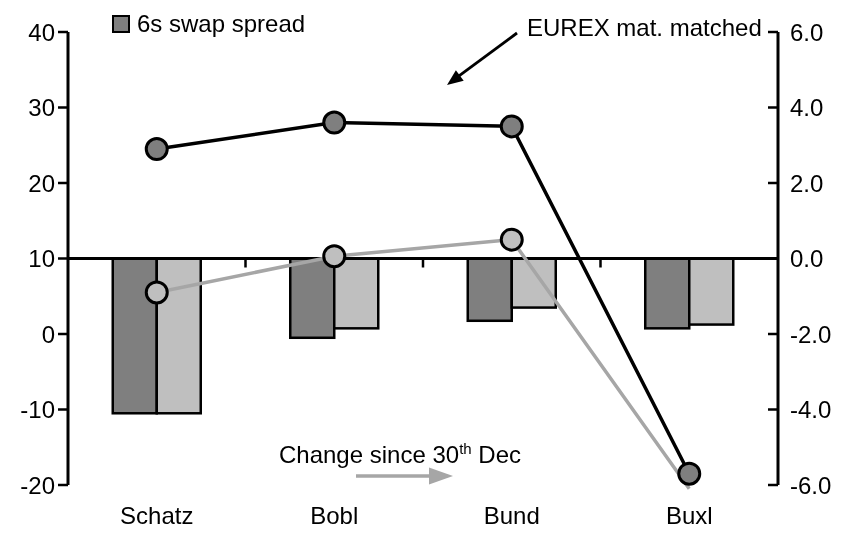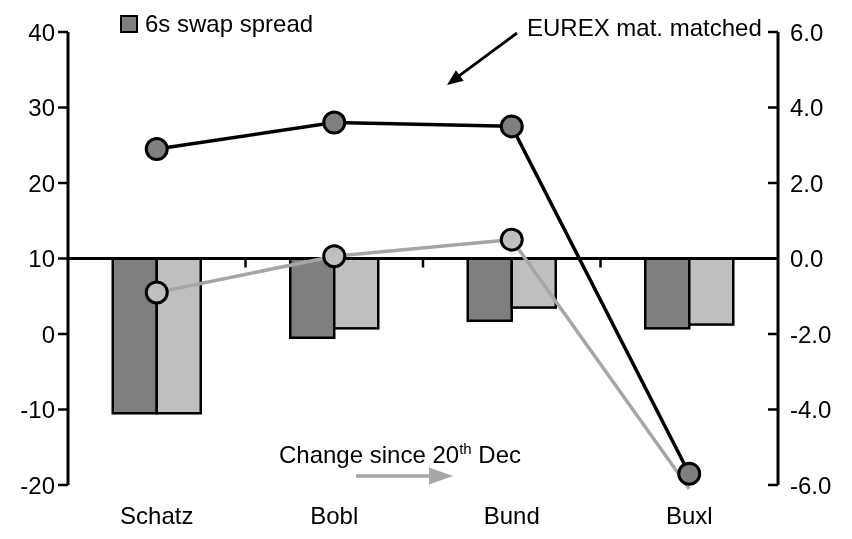--- a/index.html
+++ b/index.html
@@ -1,20 +1,20 @@
 <!DOCTYPE html>
 <html><head>
 <meta charset="utf-8">
 <style>
   html,body{margin:0;padding:0;background:#fff;}
   .stage{position:relative;width:852px;height:539px;background:#ffffff;overflow:hidden;
          font-family:"Liberation Sans", sans-serif;color:#000;}
   .stage svg{position:absolute;left:0;top:0;}
   svg text{font-family:"Liberation Sans", sans-serif;font-size:24px;fill:#000;}
-  .legend{position:absolute;left:120px;top:6px;text-align:right;}
+  .legend{position:absolute;left:112px;top:6px;text-align:right;}
   .legend-row{display:flex;align-items:center;height:35px;}
   .swatch{display:inline-block;width:14px;height:14px;border:2.5px solid #000;margin-right:7px;}
   .legend-label{font-size:24px;white-space:nowrap;}
   .annotation{position:absolute;left:527px;top:13px;font-size:24px;line-height:29px;white-space:nowrap;}
   .change-label{position:absolute;left:265px;top:440px;width:270px;text-align:center;
                 font-size:24px;white-space:nowrap;}
   .change-label sup{font-size:15px;}
 </style>
 </head>
 <body>
@@ -86,14 +86,14 @@
     <div class="legend-row">
       <span class="swatch" style="background: rgb(127, 127, 127);"></span>
       <span class="legend-label">6s swap spread</span>
     </div>
   </div>
 
   <div class="annotation">
     <div>EUREX mat. matched</div>
   </div>
 
-  <div class="change-label"><span>Change since 20</span><sup>th</sup><span> Dec</span></div>
+  <div class="change-label"><span>Change since 30</span><sup>th</sup><span> Dec</span></div>
 </div>
 
 </body></html>

